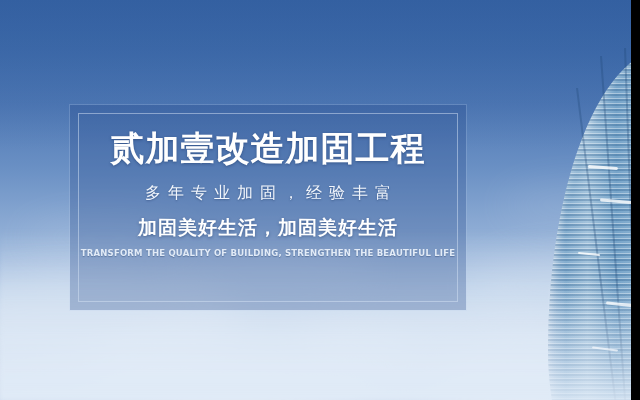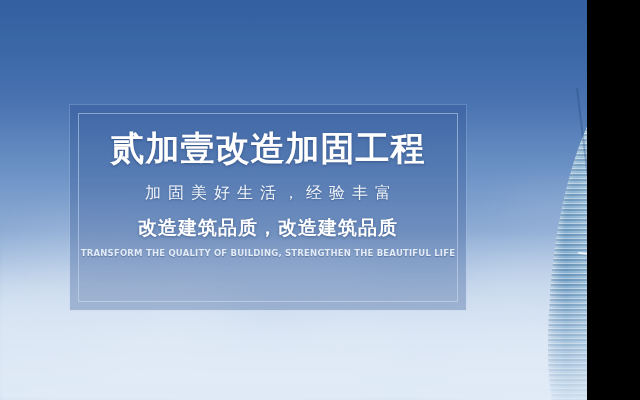--- a/index.html
+++ b/index.html
@@ -2,26 +2,25 @@
 <html><head>
 <meta charset="utf-8">
 <style>
   html, body {
     margin: 0;
     padding: 0;
     background: #000;
   }
   #stage {
     position: relative;
-    width: 567px;
+    width: 631px;
     height: 400px;
     overflow: hidden;
     font-family: "DejaVu Sans", "Liberation Sans", sans-serif;
     user-select: none;
-    padding-left: 20px;
   }
 
   
   .sky {
     position: absolute;
     inset: 0;
     background:
       linear-gradient(to bottom,
         #3f6bab 0%,
         #4271ad 10%,
@@ -256,19 +255,19 @@
     <div class="glint g3"></div>
     <div class="glint g4"></div>
     <div class="glint g5"></div>
     <div class="building-haze"></div>
   </div>
 
   <div class="hero-panel">
     <div class="hero-panel-inner-border"></div>
     <div class="hero-content">
       <div class="hero-title">贰加壹改造加固工程</div>
-      <div class="hero-sub1">加固美好生活，经验丰富</div>
-      <div class="hero-sub2">改造建筑品质，改造建筑品质</div>
+      <div class="hero-sub1">多年专业加固，经验丰富</div>
+      <div class="hero-sub2">加固美好生活，加固美好生活</div>
       <div class="hero-en">TRANSFORM THE QUALITY OF BUILDING, STRENGTHEN THE BEAUTIFUL LIFE</div>
     </div>
   </div>
 
 </div>
 
 </body></html>

